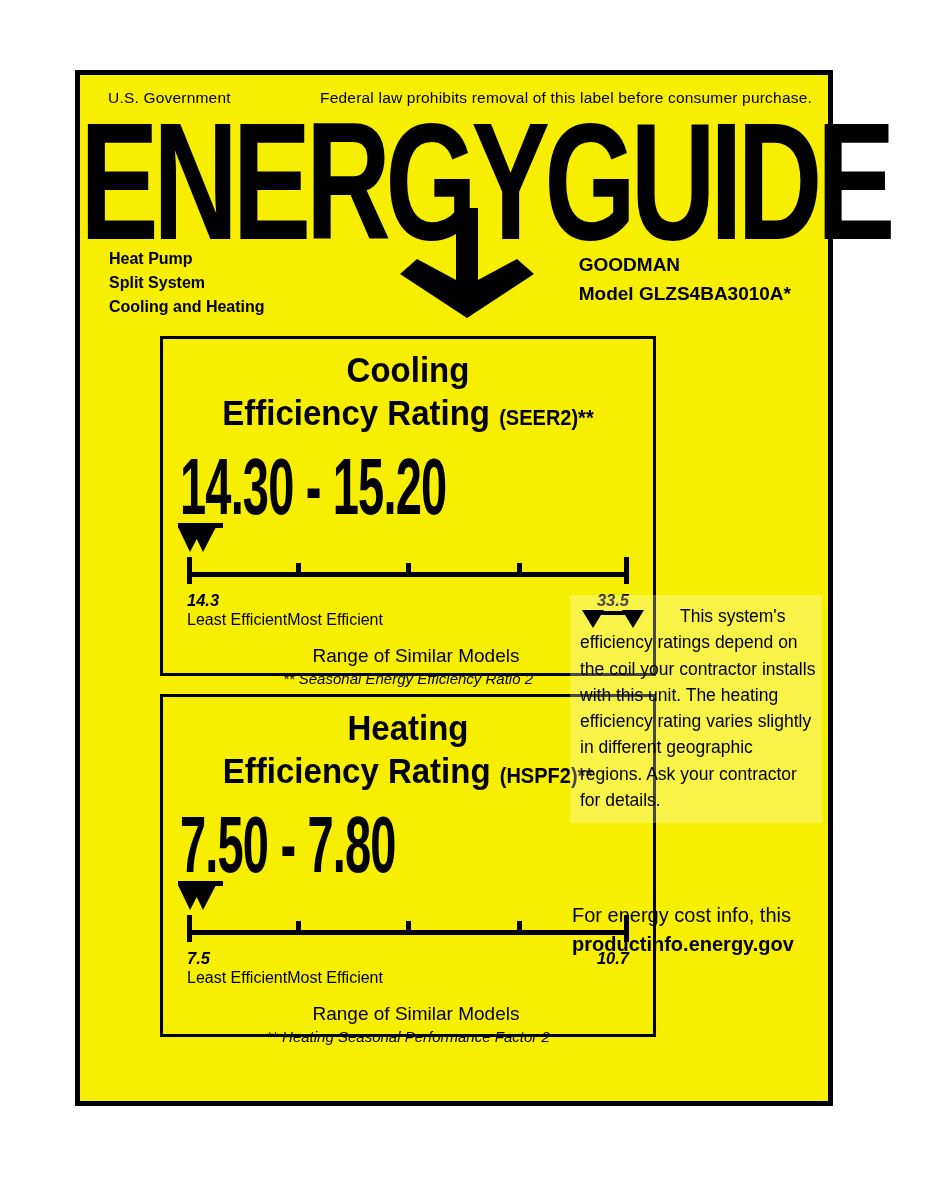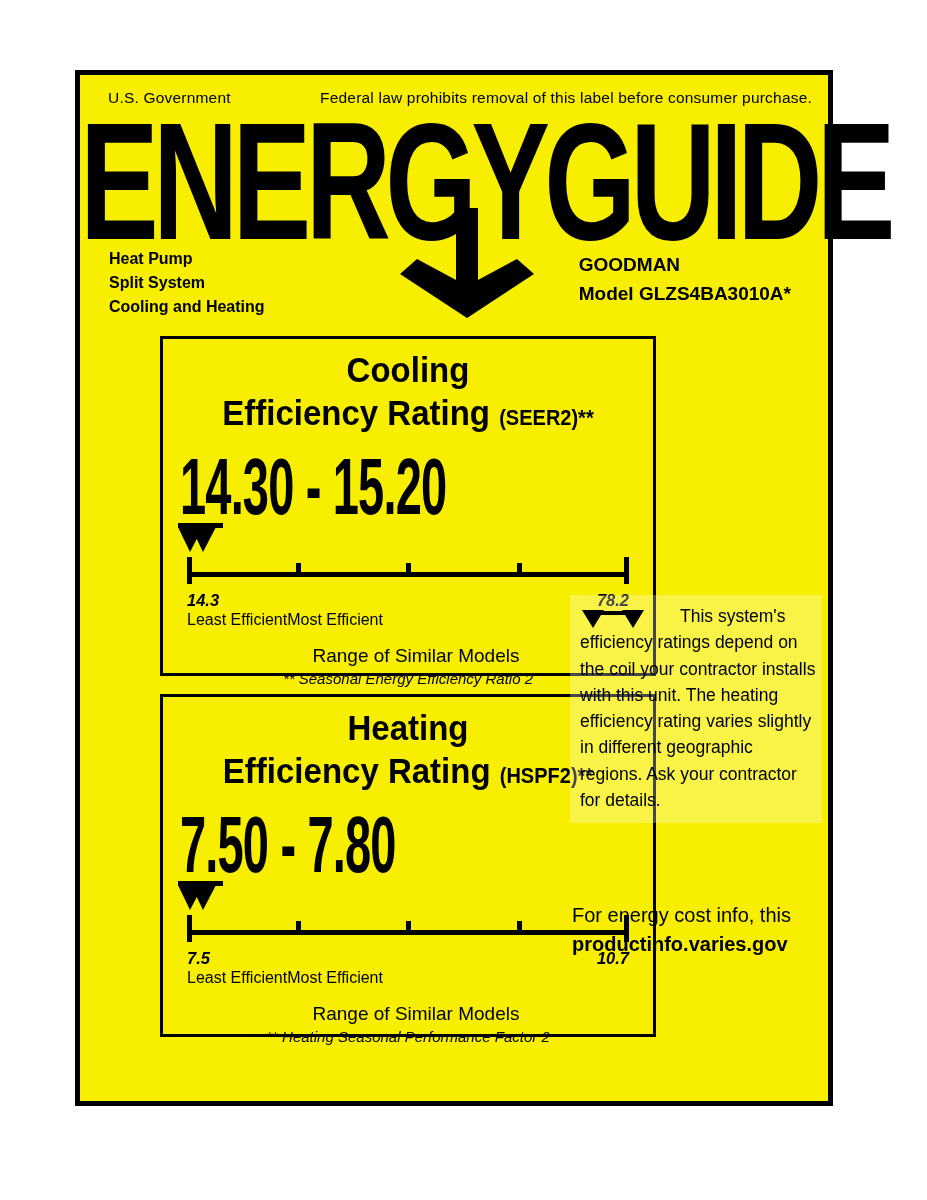--- a/index.html
+++ b/index.html
@@ -133,21 +133,21 @@
     <div class="scale">
       <div class="scale-line"></div>
       <div class="tick end left"></div>
       <div class="tick small" style="left:25%"></div>
       <div class="tick small" style="left:50%"></div>
       <div class="tick small" style="left:75%"></div>
       <div class="tick end right"></div>
     </div>
     <div class="scale-nums">
       <span>14.3</span>
-      <span>78.2</span>
+      <span>33.5</span>
     </div>
     <div class="scale-labels">
       <span>Least Efficient</span>
       <span>Most Efficient</span>
     </div>
     <div class="box-footer">Range of Similar Models</div>
     <div class="box-footnote">** Seasonal Energy Efficiency Ratio 2</div>
   </div>
 
   <div class="box heating">
@@ -186,16 +186,16 @@
     <svg class="legend-svg" width="62" height="24" viewBox="0 0 62 24" aria-hidden="true">
       <rect x="8" y="3" width="46" height="4" fill="#000000"></rect>
       <polygon points="0,2 22,2 11,20" fill="#000000"></polygon>
       <polygon points="40,2 62,2 51,20" fill="#000000"></polygon>
     </svg>
     <p>This system's efficiency ratings depend on the coil your contractor installs with this unit.  The heating efficiency rating varies slightly in different geographic regions. Ask your contractor for details.</p>
   </div>
 
   <div class="energyinfo">
     <div>For energy cost info, this</div>
-    <div class="l2">productinfo.varies.gov</div>
+    <div class="l2">productinfo.energy.gov</div>
   </div>
 
 </div>
 
 </body></html>

